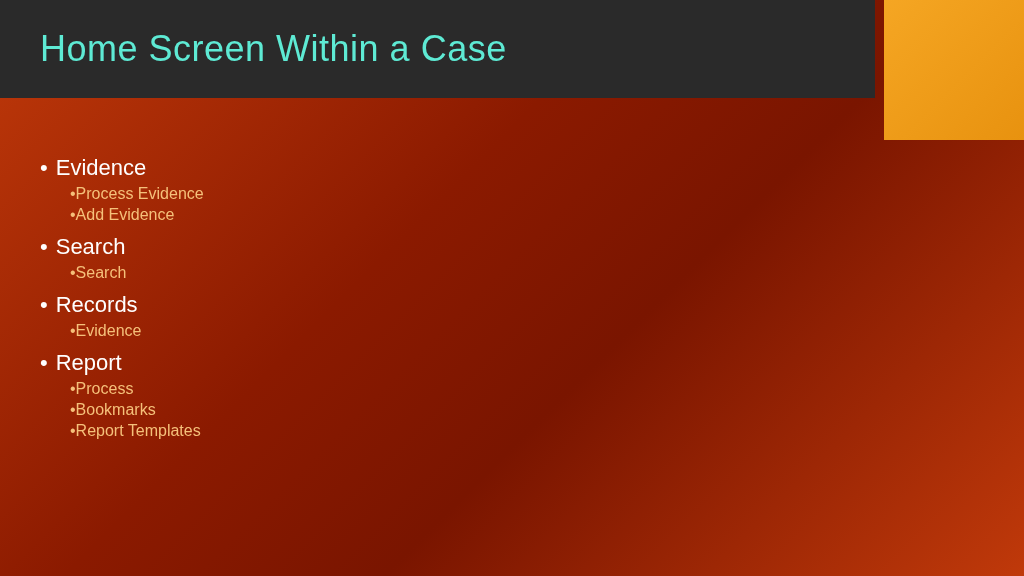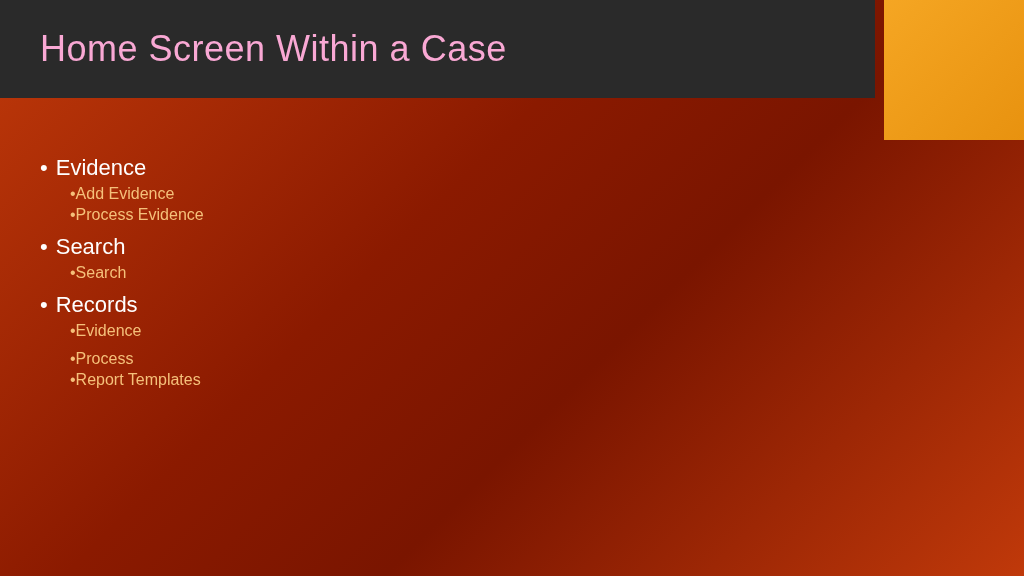--- a/index.html
+++ b/index.html
@@ -22,21 +22,21 @@
       position: absolute;
       top: 0;
       left: 0;
       width: 875px;
       background: #2a2a2a;
       padding: 28px 40px;
       z-index: 10;
     }
 
     .header-title {
-      color: #f9a8d4;
+      color: #5eead4;
       font-size: 36px;
       font-weight: 300;
       letter-spacing: 0.5px;
     }
 
     
     .accent-box {
       position: absolute;
       top: 0;
       right: 0;
@@ -114,47 +114,51 @@
 </div>
 
 <div class="accent-box"></div>
 
 <div class="content">
   <ul class="main-list">
   <li>
         <span class="main-item">Evidence</span>
         <ul class="sub-list">
           <li>
-            <span class="sub-item">Add Evidence</span>
+            <span class="sub-item">Process Evidence</span>
           </li>
           <li>
-            <span class="sub-item">Process Evidence</span>
+            <span class="sub-item">Add Evidence</span>
           </li>
         </ul>
       </li>
       <li>
         <span class="main-item">Search</span>
         <ul class="sub-list">
           <li>
             <span class="sub-item">Search</span>
           </li>
         </ul>
       </li>
       <li>
         <span class="main-item">Records</span>
         <ul class="sub-list">
           <li>
             <span class="sub-item">Evidence</span>
           </li>
         </ul>
       </li>
       <li>
+        <span class="main-item">Report</span>
         <ul class="sub-list">
           <li>
             <span class="sub-item">Process</span>
+          </li>
+          <li>
+            <span class="sub-item">Bookmarks</span>
           </li>
           <li>
             <span class="sub-item">Report Templates</span>
           </li>
         </ul>
       </li>
     </ul>
 </div>
 
 </body></html>

